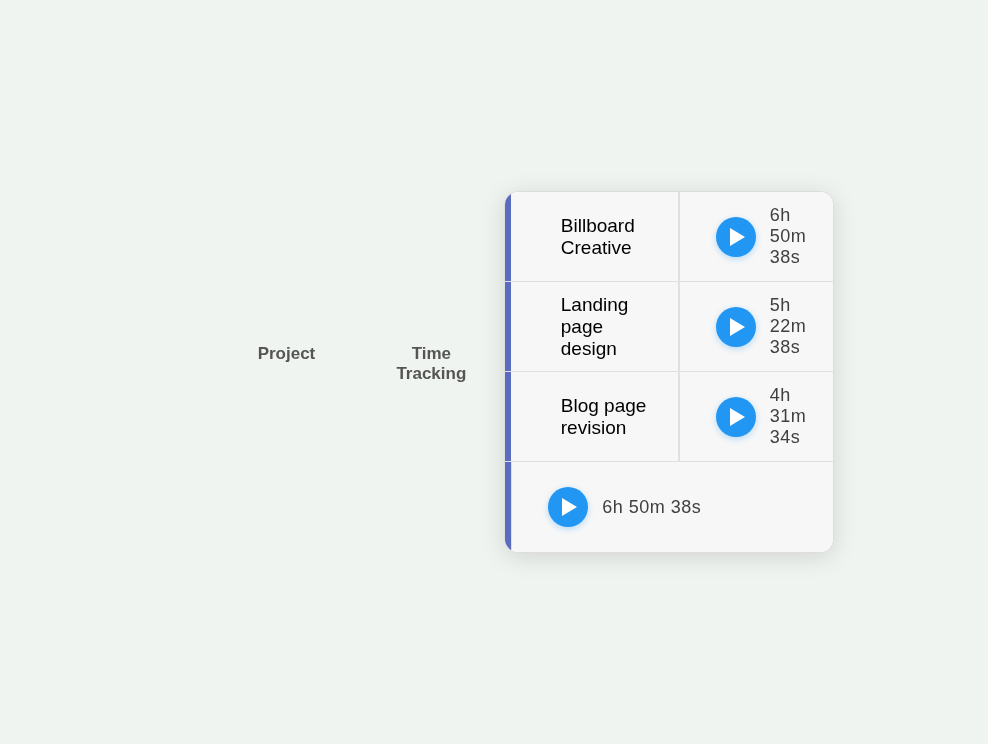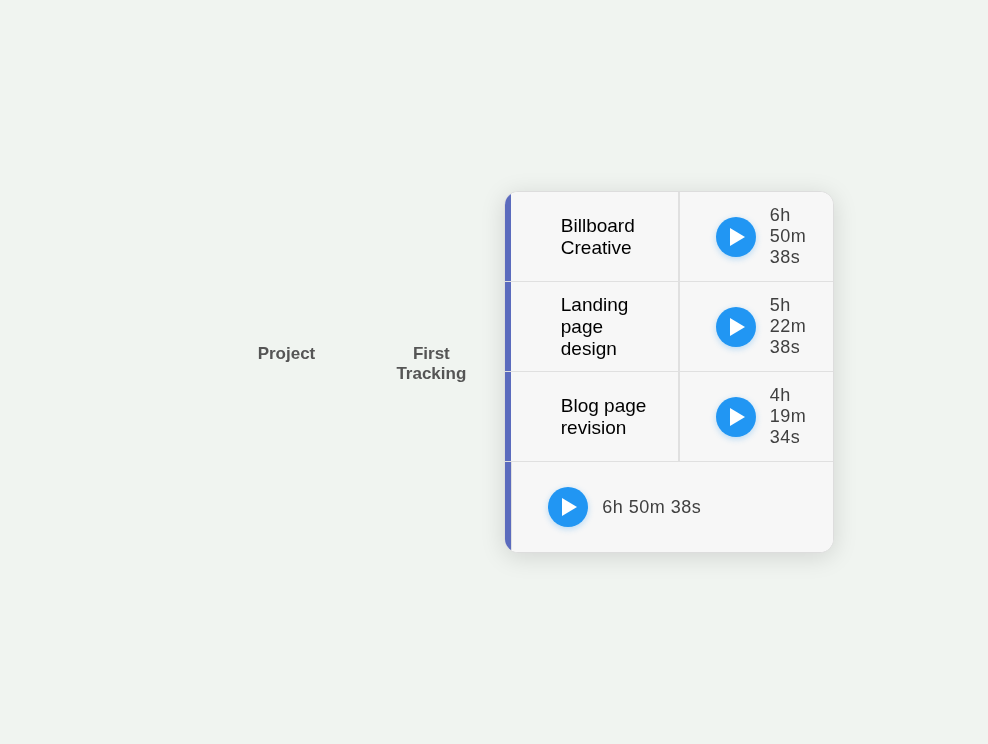--- a/index.html
+++ b/index.html
@@ -128,21 +128,21 @@
       font-weight: 400;
       letter-spacing: 0.5px;
     }
   </style>
 </head>
 <body>
 
 <div class="container">
   <div class="header-row">
     <div class="header-label header-project">Project</div>
-    <div class="header-label header-time">First Tracking</div>
+    <div class="header-label header-time">Time Tracking</div>
   </div>
   <div class="card">
 
   <div class="table-row">
       <div class="left-accent"></div>
       <div class="project-cell">Billboard Creative</div>
       <div class="divider-vertical"></div>
       <div class="time-cell">
         <div class="play-btn">
           <div class="play-icon"></div>
@@ -162,21 +162,21 @@
       </div>
     </div>
       <div class="table-row">
       <div class="left-accent"></div>
       <div class="project-cell">Blog page revision</div>
       <div class="divider-vertical"></div>
       <div class="time-cell">
         <div class="play-btn">
           <div class="play-icon"></div>
         </div>
-        <span class="time-text">4h  19m  34s</span>
+        <span class="time-text">4h  31m  34s</span>
       </div>
     </div>
       <div class="table-row">
       <div class="left-accent"></div>
       <div class="divider-vertical"></div>
       <div class="time-cell">
         <div class="play-btn">
           <div class="play-icon"></div>
         </div>
         <span class="time-text">6h  50m  38s</span>

